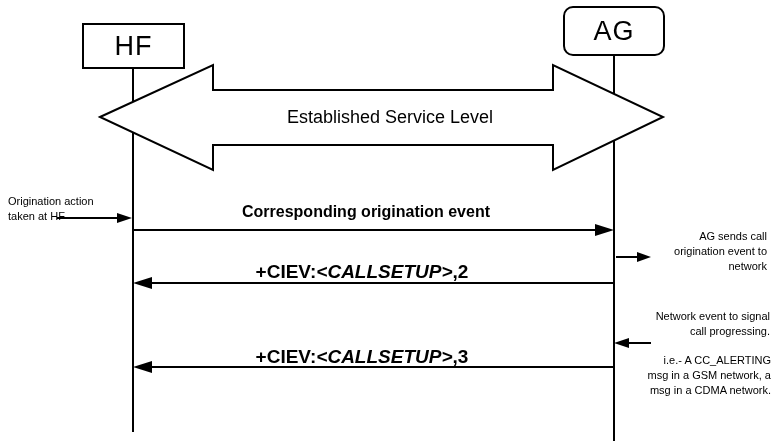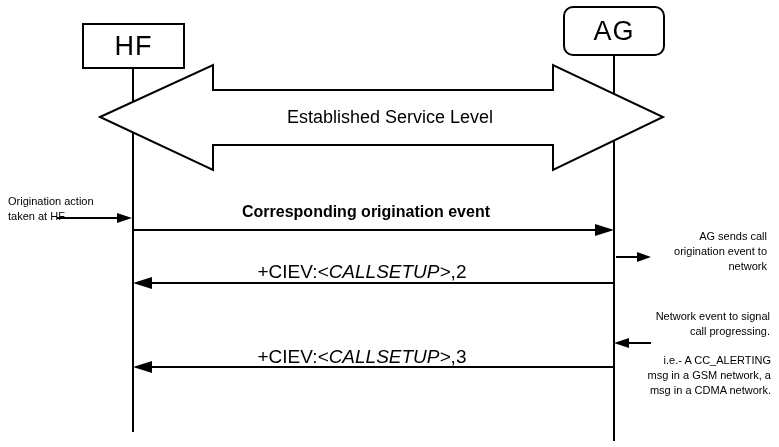--- a/index.html
+++ b/index.html
@@ -24,21 +24,21 @@
   .banner-label{
     position:absolute;left:220px;top:106px;width:340px;
     text-align:center;font-size:18px;font-weight:400;line-height:22px;
   }
   .msg1-label{
     position:absolute;left:242px;top:173px;width:320px;
     font-size:16px;font-weight:700;line-height:23px;text-align:left;margin-top:27px;
   }
   .ciev-label{
     position:absolute;width:480px;text-align:center;
-    font-size:19px;font-weight:400;line-height:21px;
+    font-size:19px;font-weight:700;line-height:21px;
   }
   .ciev-2{left:122px;top:261px;}
   .ciev-3{left:122px;top:346px;}
   .ciev-label .param{font-style:italic;}
   .note{
     position:absolute;font-size:11px;font-weight:400;line-height:15px;
   }
   .note span{display:block;}
   .note-left{left:8px;top:194px;width:120px;text-align:left;}
   .note-right-top{left:640px;top:229px;width:127px;text-align:right;}

